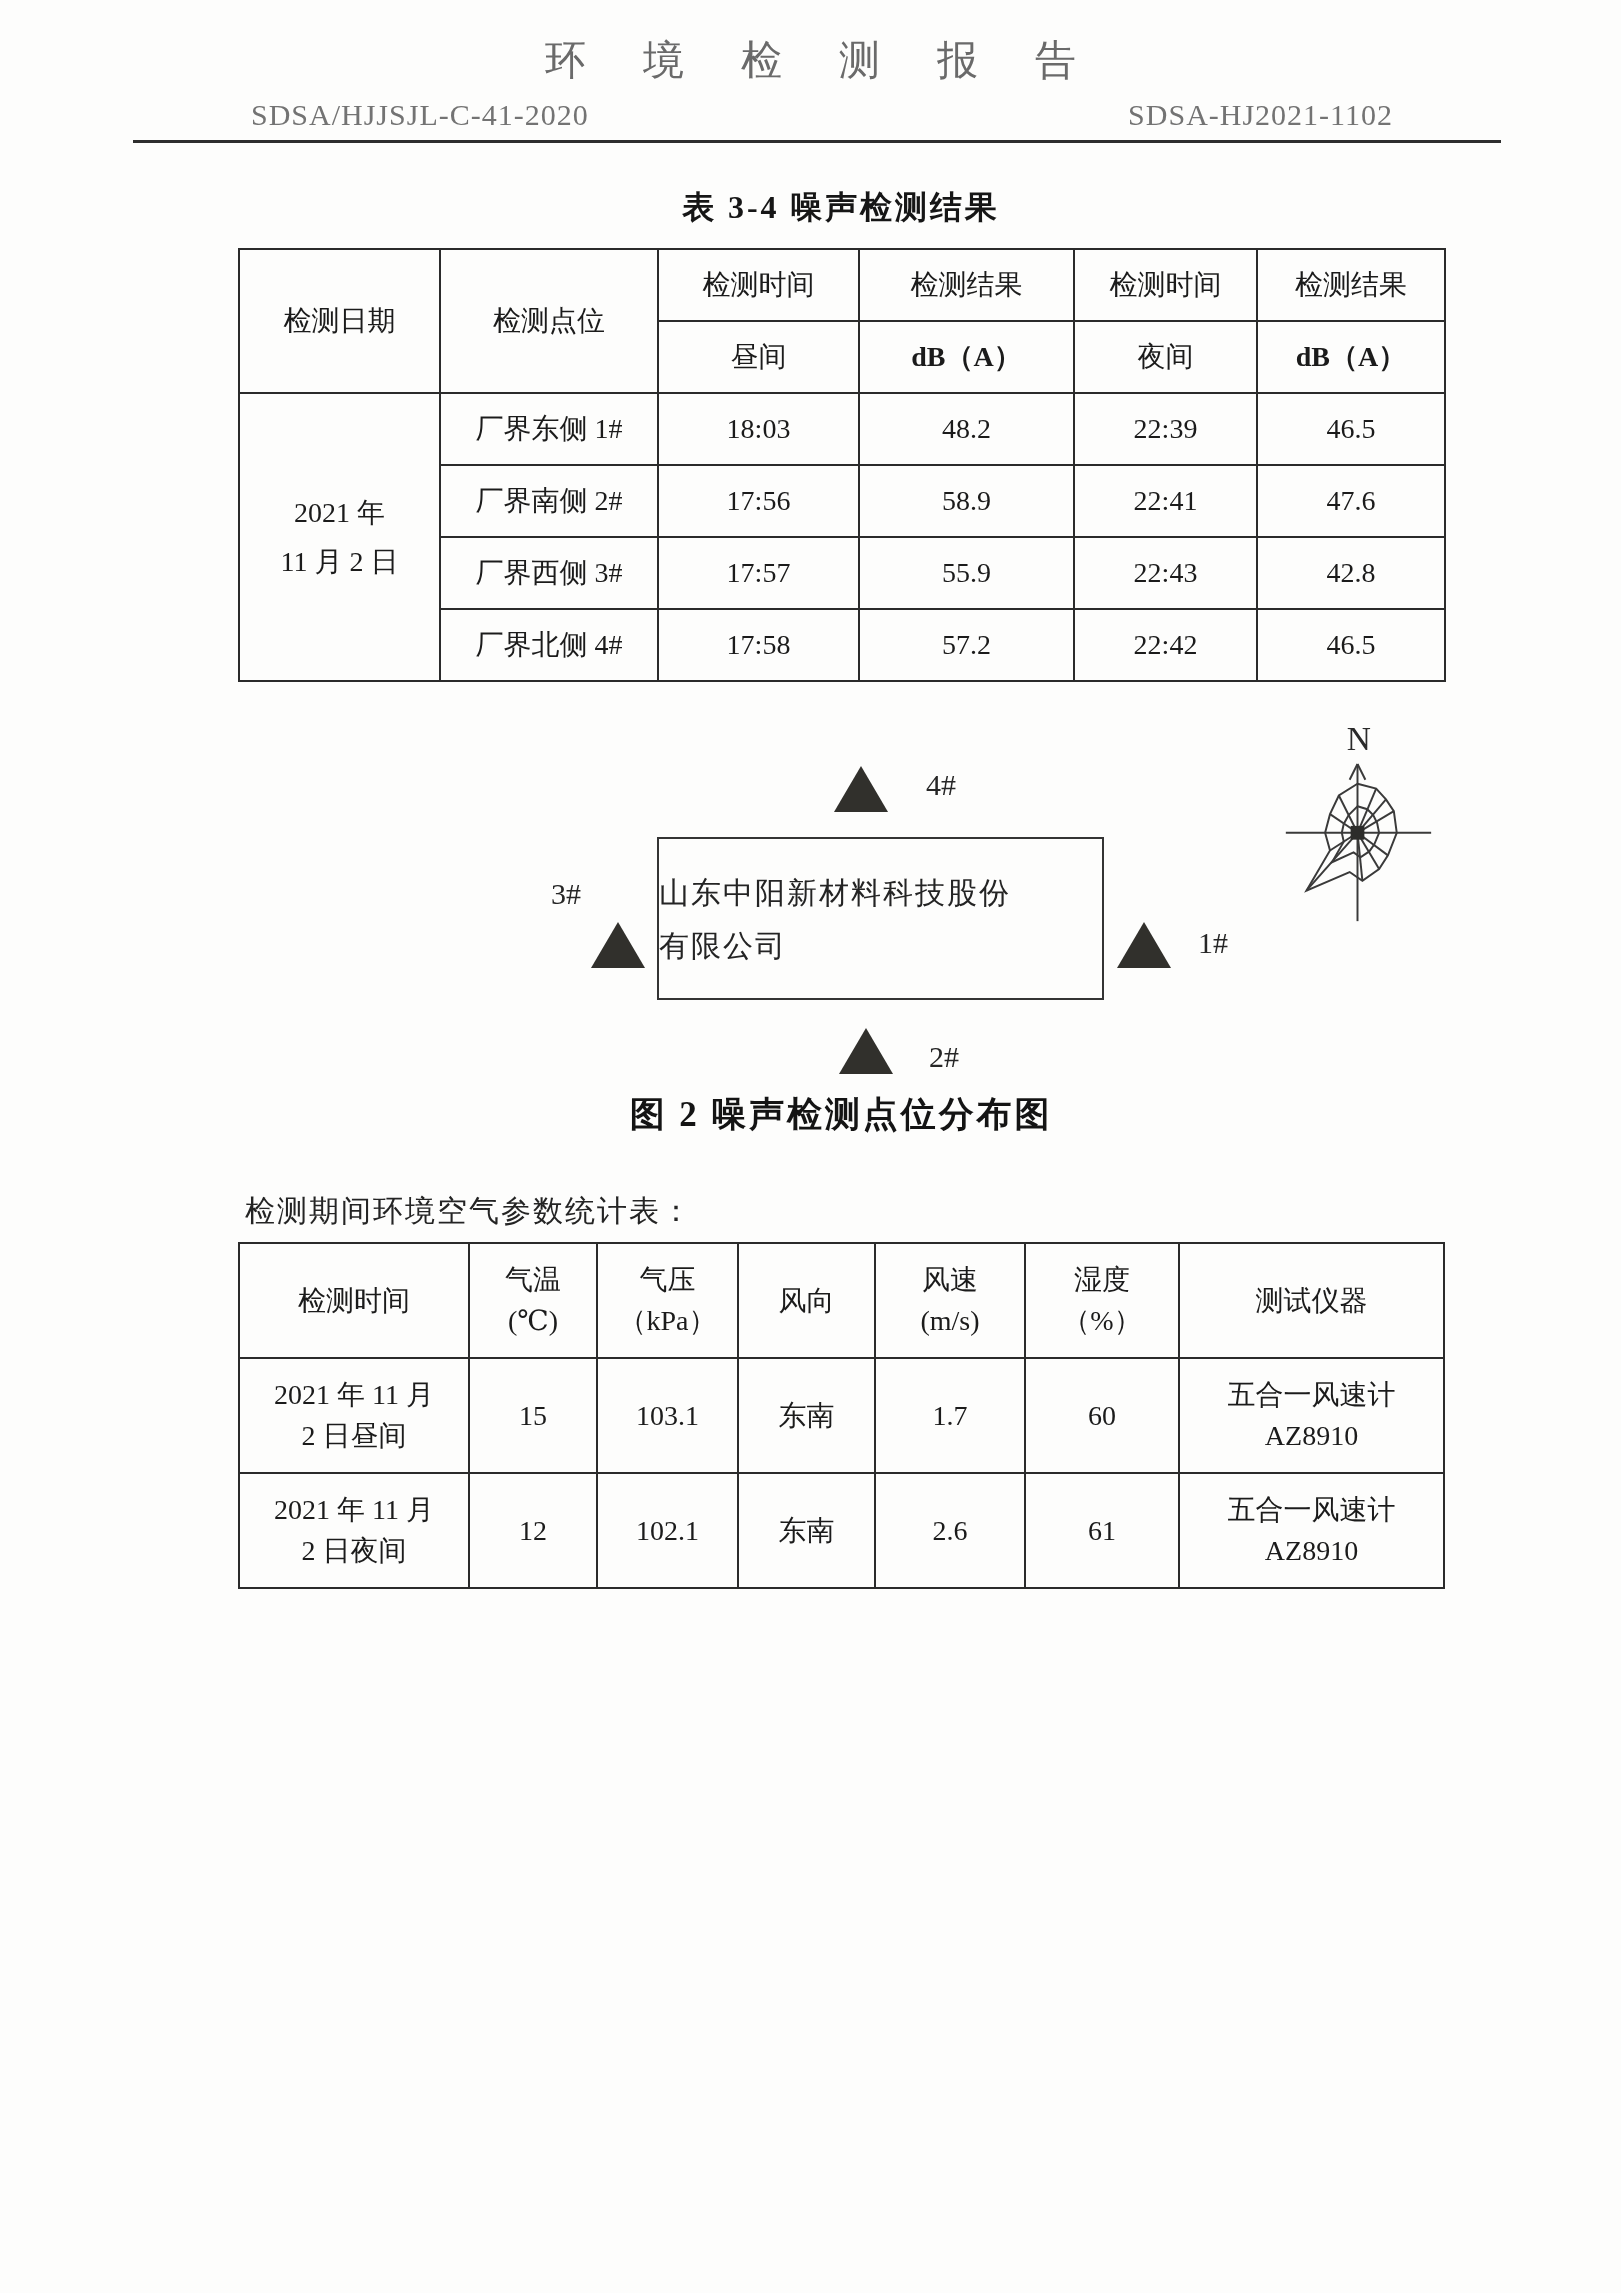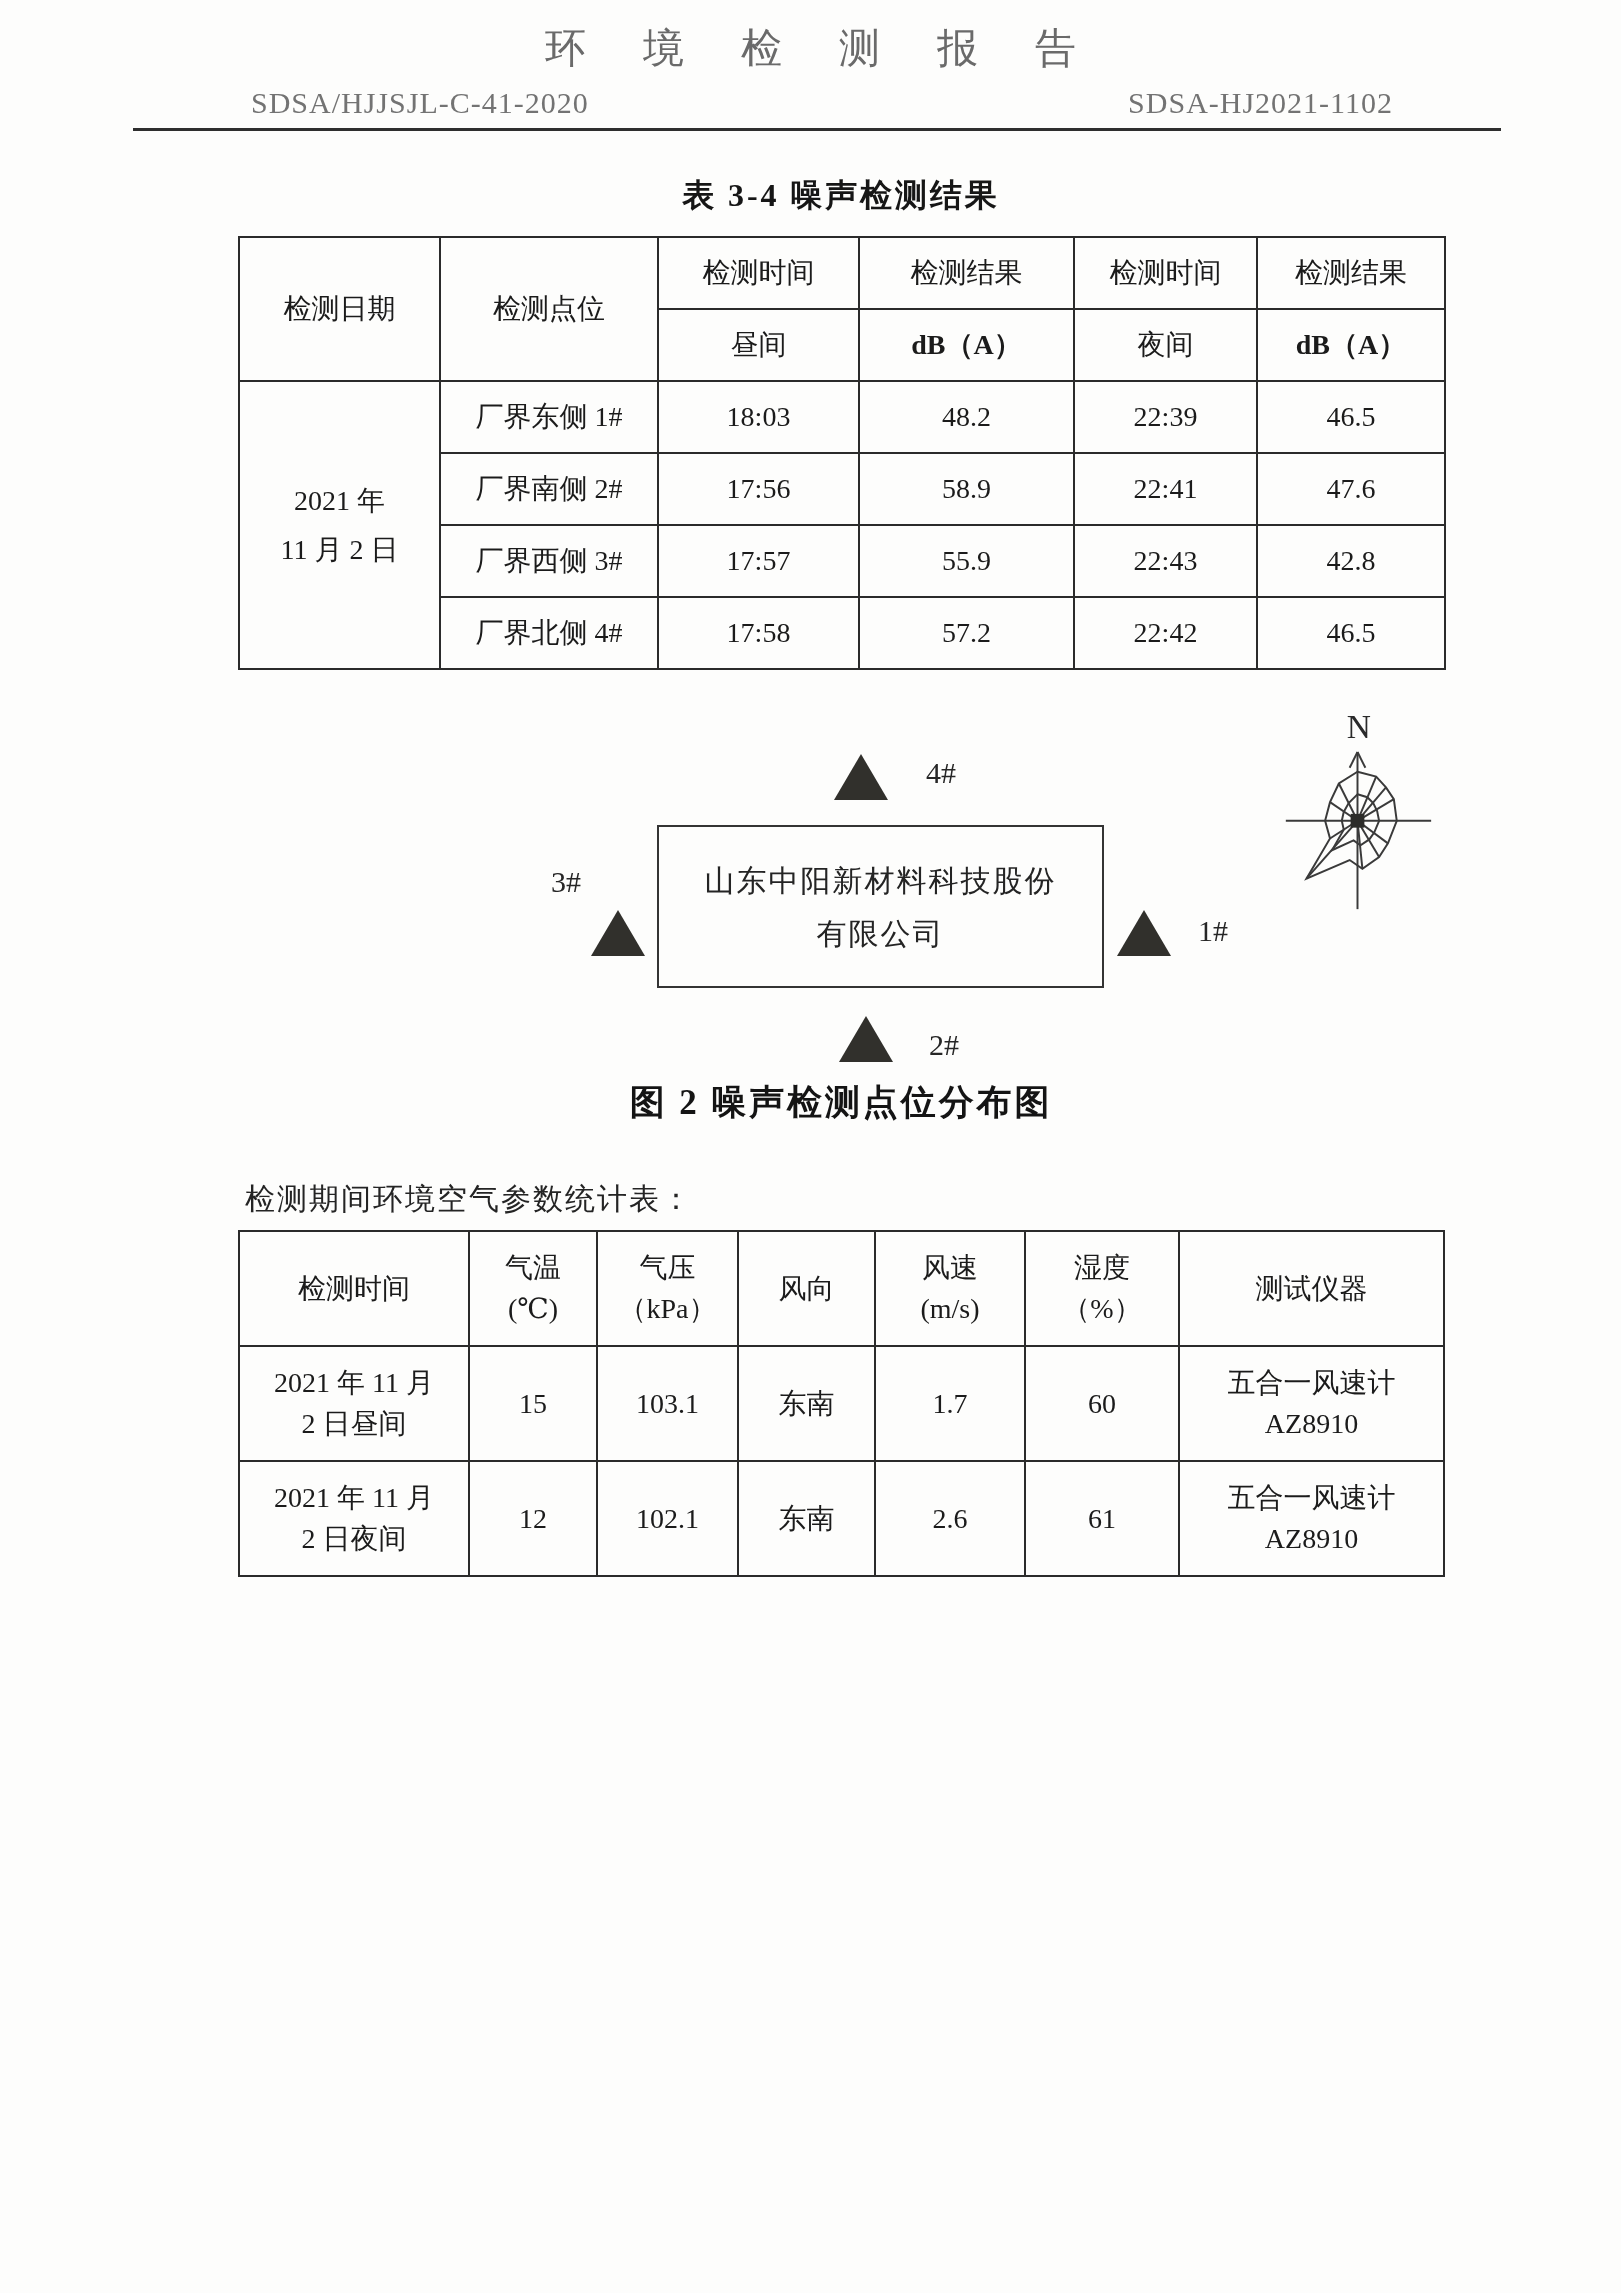--- a/index.html
+++ b/index.html
@@ -6,21 +6,21 @@
   .page{
     position:relative;
     width:1621px;height:2294px;
     margin:0 auto;
     background:#fdfdfc;
     color:#1d1d1d;
     font-family:"Liberation Serif","DejaVu Serif",serif;
     overflow:hidden;
   }
   
-  .doc-header{padding-top:21px;}
+  .doc-header{padding-top:33px;}
   .doc-title{
     text-align:center;
     font-size:41px;
     color:#6a6a6a;
     letter-spacing:57px;
     text-indent:57px;
     line-height:1.35;
   }
   .doc-codes{
     display:flex;justify-content:space-between;
@@ -78,21 +78,21 @@
   .lbl4{left:926px;top:69px;}
   .lbl3{left:551px;top:178px;}
   .lbl1{left:1198px;top:227px;}
   .lbl2{left:929px;top:341px;}
   .factory-box{
     position:absolute;left:657px;top:138px;
     width:447px;height:163px;
     border:2.9px solid #343434;
     box-sizing:border-box;
     display:flex;flex-direction:column;justify-content:center;
-    text-align:center;
+    text-align:left;
     font-size:30px;line-height:53px;color:#242424;
     letter-spacing:2px;
   }
   .windrose{position:absolute;left:1274px;top:13.7px;}
   .windrose text{
     font-family:"Liberation Serif","DejaVu Serif",serif;
     font-size:34px;fill:#2a2a2a;
   }
   .figure-caption{
     width:1206px;margin:0 0 0 238px;

